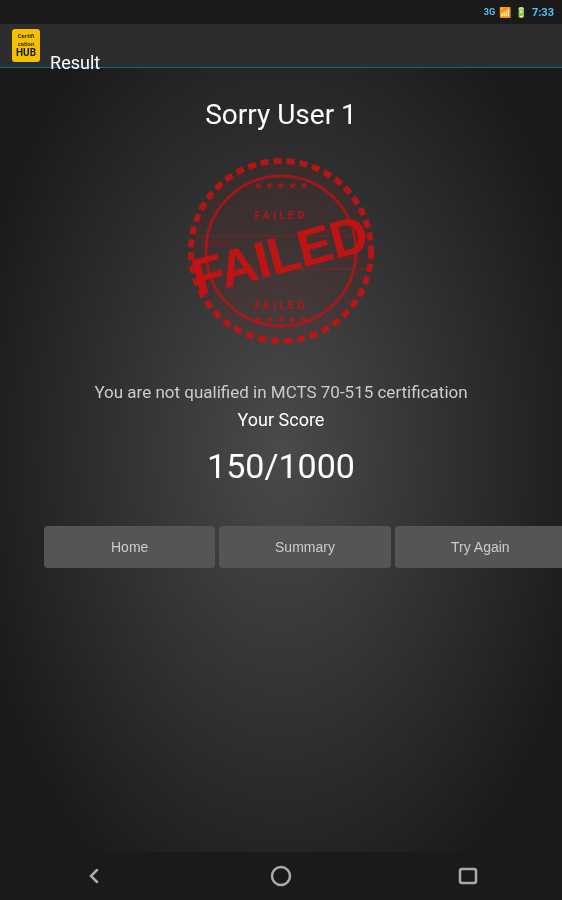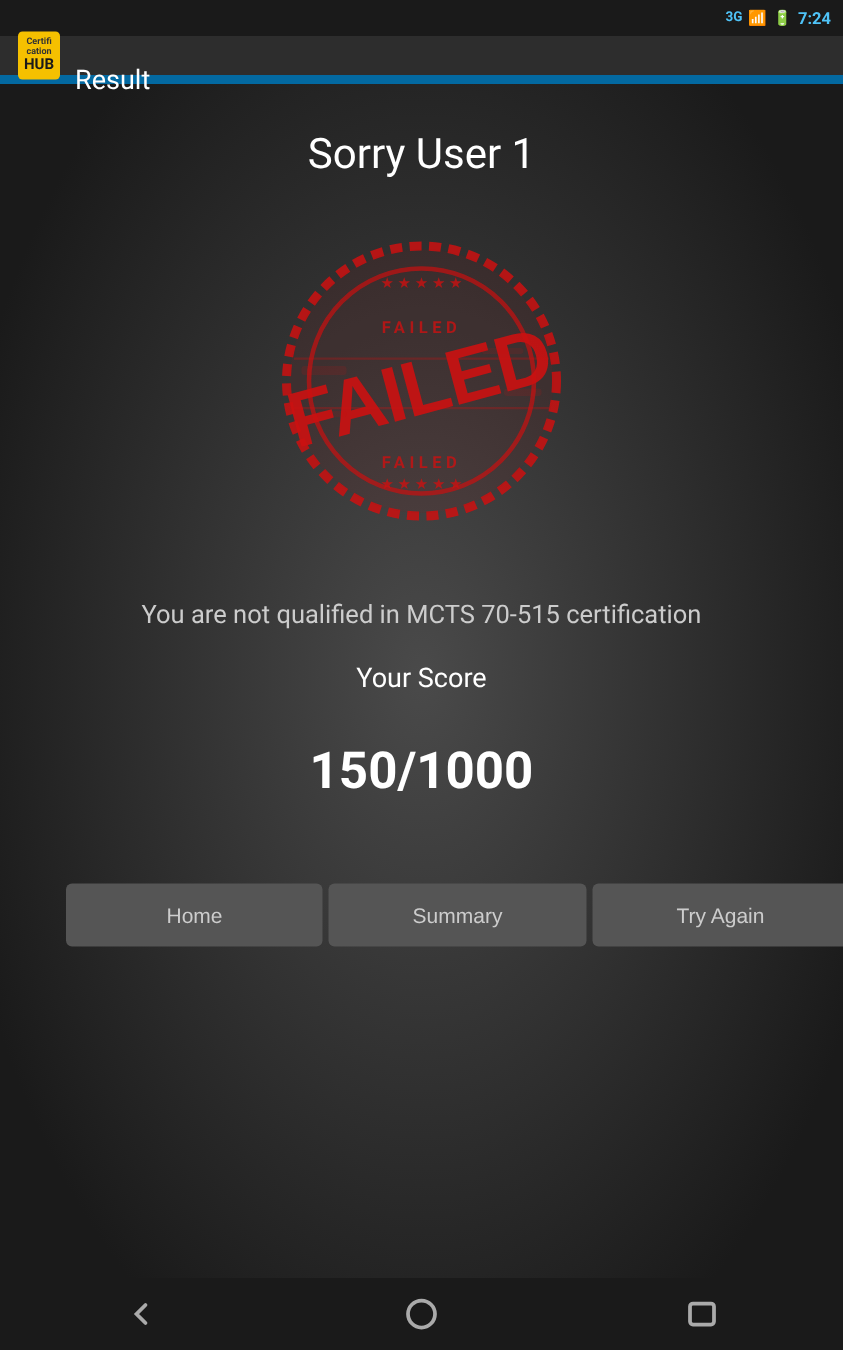--- a/index.html
+++ b/index.html
@@ -57,27 +57,27 @@
       color: #4fc3f7;
       font-size: 9px;
       font-weight: bold;
     }
 
     
     .top-bar {
       position: relative;
       z-index: 10;
       width: 100%;
-      height: 32px;
+      height: 44px;
       background: #2d2d2d;
       display: flex;
       align-items: center;
       padding: 0 12px;
       gap: 10px;
-      border-bottom: 6px solid #0369a1;
+      border-bottom: 1px solid #0369a1;
     }
 
     .hub-logo {
       background: #f5c000;
       color: #1a1a1a;
       font-size: 9px;
       font-weight: bold;
       padding: 3px 4px;
       border-radius: 3px;
       line-height: 1.2;
@@ -92,21 +92,20 @@
     }
 
     
     .main-content {
       position: relative;
       z-index: 5;
       display: flex;
       flex-direction: column;
       align-items: center;
       padding: 30px 20px 20px;
-      gap: 15px;
     }
 
     .sorry-title {
       color: white;
       font-size: 28px;
       font-weight: 400;
       margin-bottom: 20px;
       text-align: center;
     }
 
@@ -135,21 +134,21 @@
     .score-label {
       color: white;
       font-size: 18px;
       text-align: center;
       margin-bottom: 16px;
     }
 
     .score-value {
       color: white;
       font-size: 34px;
-      font-weight: 700;
+      font-weight: 400;
       text-align: center;
       margin-bottom: 30px;
     }
 
     
     .buttons-row {
       display: flex;
       gap: 4px;
       width: 100%;
       max-width: 540px;
@@ -196,21 +195,21 @@
     }
   </style>
 </head>
 <body>
 
 <div class="status-bar">
   <div class="status-bar-right">
     <span class="status-3g">3G</span>
     <span class="status-signal">📶</span>
     <span class="status-signal">🔋</span>
-    <span class="status-time">7:24</span>
+    <span class="status-time">7:33</span>
   </div>
 </div>
 
 <div class="top-bar">
   <div class="hub-logo">
     <div style="font-size:6px; color:#333;">Certifi</div>
     <div style="font-size:6px; color:#333;">cation</div>
     <div style="font-size:10px; color:#1a1a1a; font-weight:bold;">HUB</div>
   </div>
   <span class="top-bar-title">Result</span>

